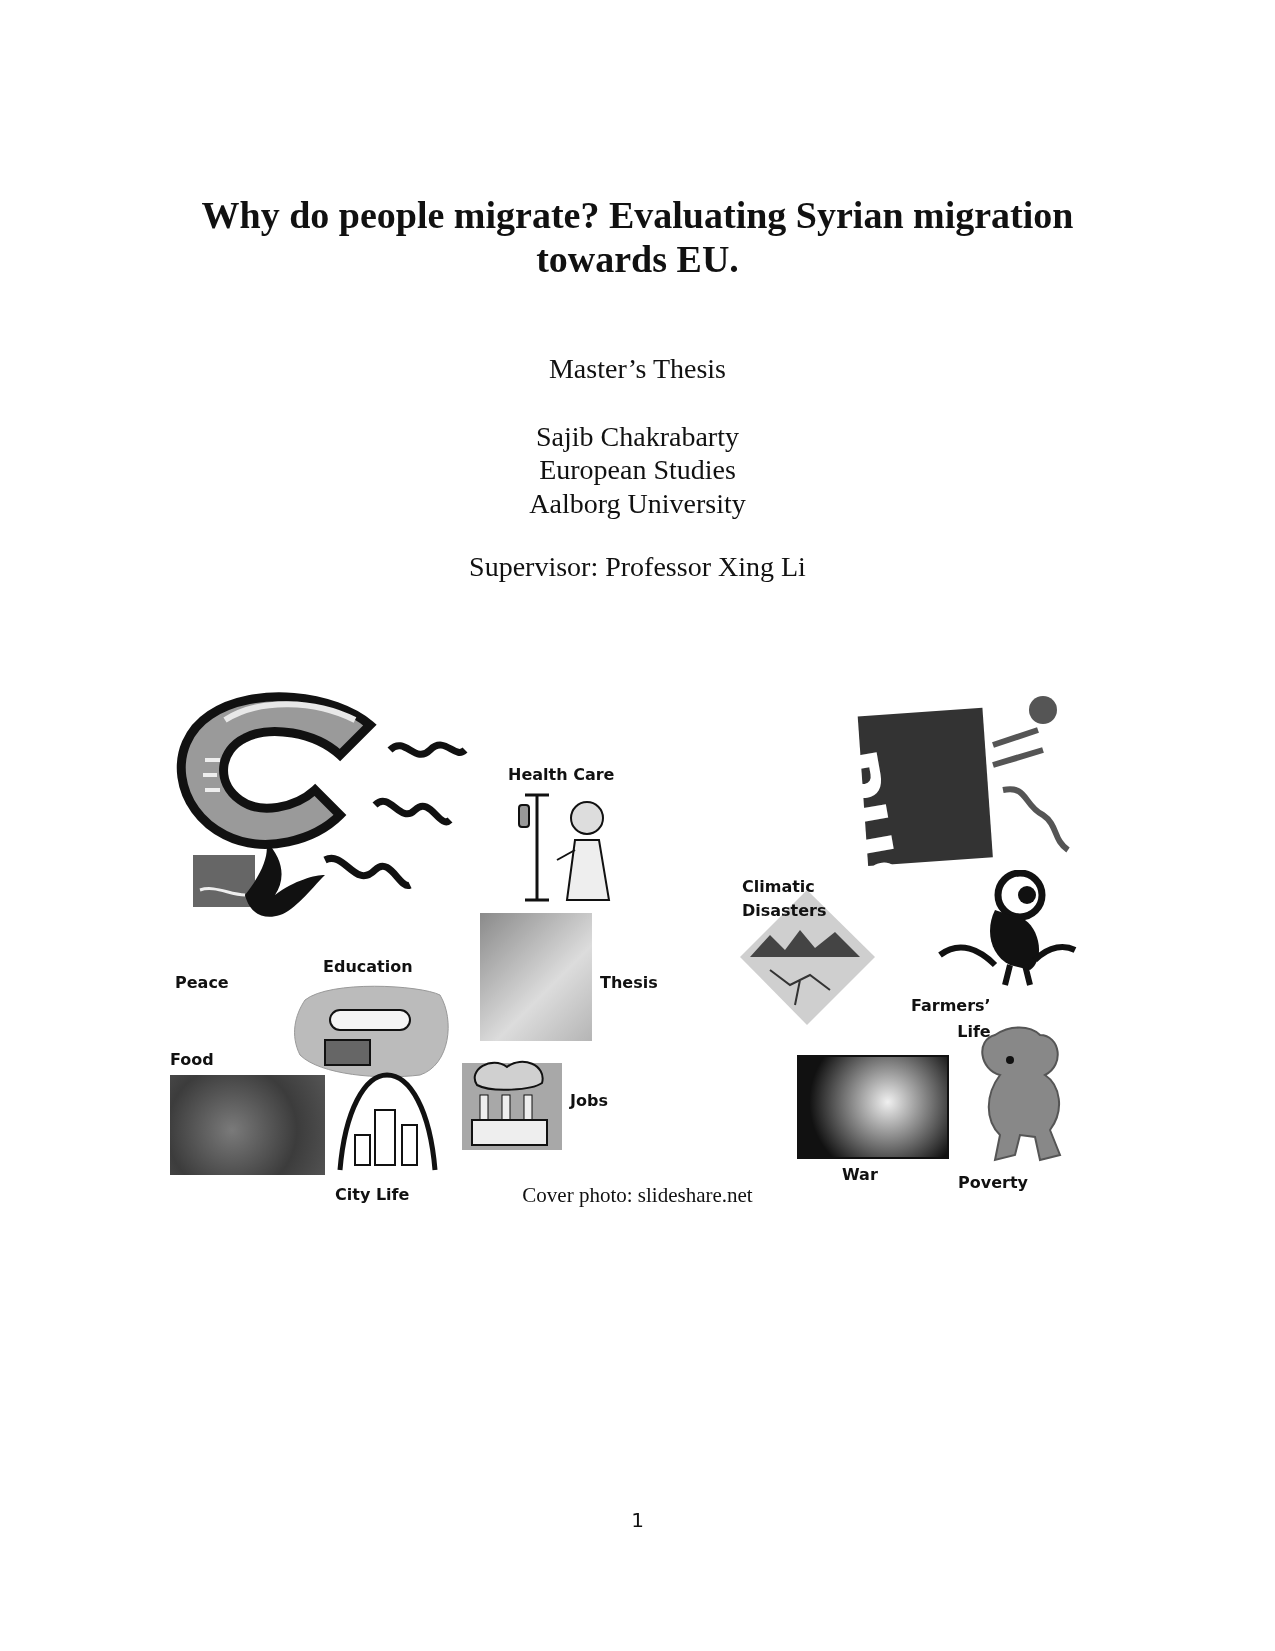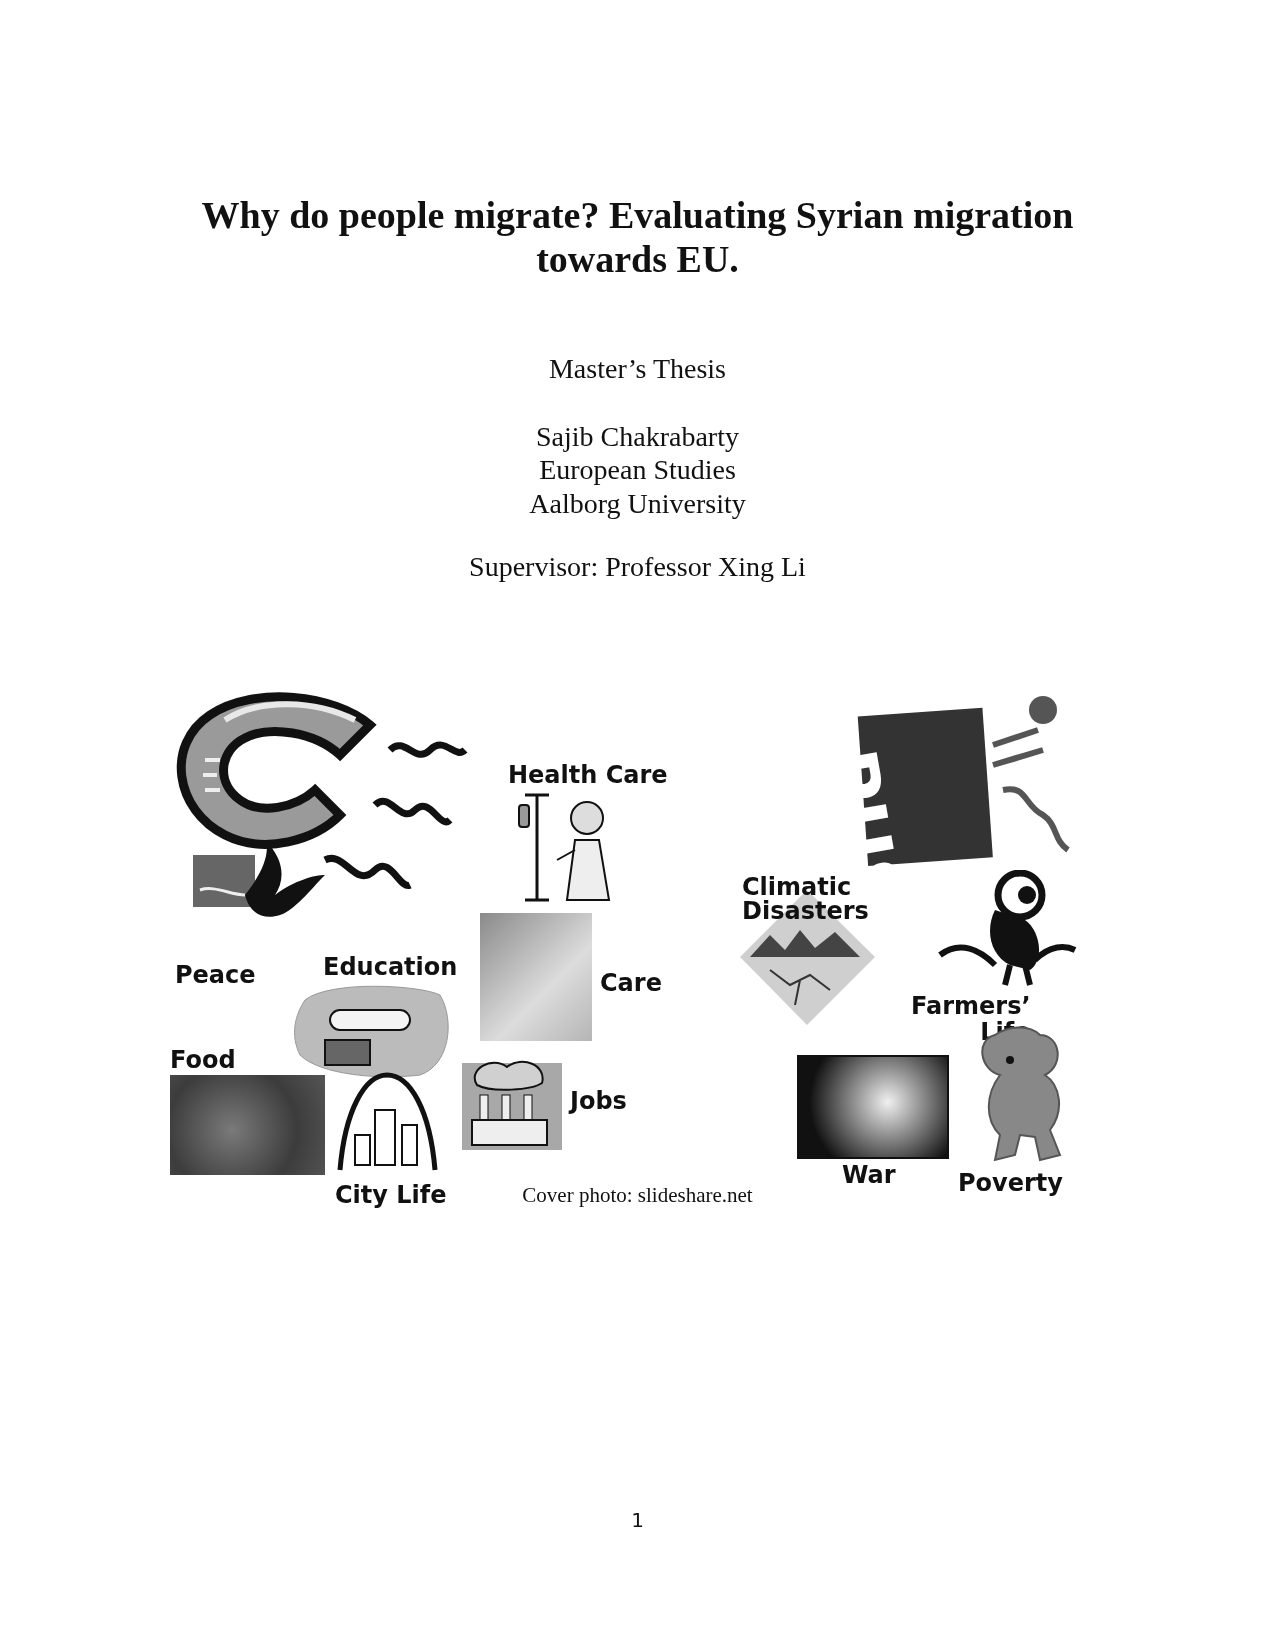--- a/index.html
+++ b/index.html
@@ -7,21 +7,21 @@
          font-family: "Liberation Serif", "DejaVu Serif", serif; color: #111; }
   .abs { position: absolute; }
   .center { left: 0; width: 1275px; text-align: center; }
   .title { font-weight: bold; font-size: 38px; line-height: 44px; top: 193px; }
   .meta { font-size: 28px; line-height: 33px; margin-top: 39px; }
   .caption { font-size: 21px; top: 1183px; }
   .pagenum { font-family: "DejaVu Sans", "Liberation Sans", sans-serif; font-size: 20px; top: 1508px; }
 
   .collage { position: absolute; left: 165px; top: 690px; width: 930px; height: 520px; }
   .lbl { position: absolute; font-family: "DejaVu Sans", "Liberation Sans", sans-serif;
-         font-weight: bold; font-size: 24px; color: #111; white-space: nowrap; line-height: 26px; }
+         font-weight: bold; font-size: 16px; color: #111; white-space: nowrap; line-height: 26px; }
   .pic { position: absolute; }
 </style>
 </head>
 <body>
 
 <div class="abs center title">
   <div>Why do people migrate? Evaluating Syrian migration</div>
   <div>towards EU.</div>
 </div>
 
@@ -54,31 +54,31 @@
     <circle cx="72" cy="28" r="16" fill="#ddd" stroke="#111" stroke-width="2"></circle>
     <path d="M52 110 L60 50 L84 50 L94 110 Z" fill="#eee" stroke="#111" stroke-width="2"></path>
     <line x1="60" y1="60" x2="42" y2="70" stroke="#111" stroke-width="2"></line>
   </svg>
 
   <svg class="pic" style="left:20px;top:150px" width="150" height="90" viewBox="0 0 150 90">
     <rect x="8" y="15" width="62" height="52" fill="#666"></rect>
     <path d="M60 55 C80 30 85 10 80 0 C100 20 100 40 90 55 C110 40 130 35 140 35 C125 50 110 70 95 75 C80 80 65 75 60 55 Z" fill="#111"></path>
     <path d="M15 50 C30 45 45 55 60 55" stroke="#eee" stroke-width="3" fill="none"></path>
   </svg>
-  <div class="lbl" style="left:10px;top:272px">Peace</div>
+  <div class="lbl" style="left:10px;top:280px">Peace</div>
 
   <div class="lbl" style="left:158px;top:264px">Education</div>
   <svg class="pic" style="left:125px;top:290px" width="165" height="100" viewBox="0 0 165 100">
     <path d="M15 20 C40 0 130 5 150 15 C165 40 160 85 130 95 C90 100 30 95 10 75 C0 55 5 35 15 20 Z" fill="#bbb" stroke="#999"></path>
     <rect x="40" y="30" width="80" height="20" rx="10" fill="#f4f4f4" stroke="#111" stroke-width="2"></rect>
     <rect x="35" y="60" width="45" height="25" fill="#666" stroke="#111" stroke-width="2"></rect>
   </svg>
 
   <div class="pic" style="left:315px;top:223px;width:112px;height:128px;background:linear-gradient(135deg,#8a8a8a,#dcdcdc 60%,#b5b5b5);"></div>
-  <div class="lbl" style="left:435px;top:280px">Care</div>
+  <div class="lbl" style="left:435px;top:280px">Thesis</div>
 
   <div class="lbl" style="left:5px;top:357px">Food</div>
   <div class="pic" style="left:5px;top:385px;width:155px;height:100px;background:radial-gradient(circle at 40% 55%,#7a7a7a,#3c3c3c 60%,#555);"></div>
 
   <svg class="pic" style="left:165px;top:380px" width="115" height="105" viewBox="0 0 115 105">
     <path d="M10 100 C15 40 35 5 57 5 C80 5 100 40 105 100" fill="none" stroke="#111" stroke-width="5"></path>
     <rect x="45" y="40" width="20" height="55" fill="#fff" stroke="#111" stroke-width="2"></rect>
     <rect x="25" y="65" width="15" height="30" fill="#fff" stroke="#111" stroke-width="2"></rect>
     <rect x="72" y="55" width="15" height="40" fill="#fff" stroke="#111" stroke-width="2"></rect>
   </svg>

